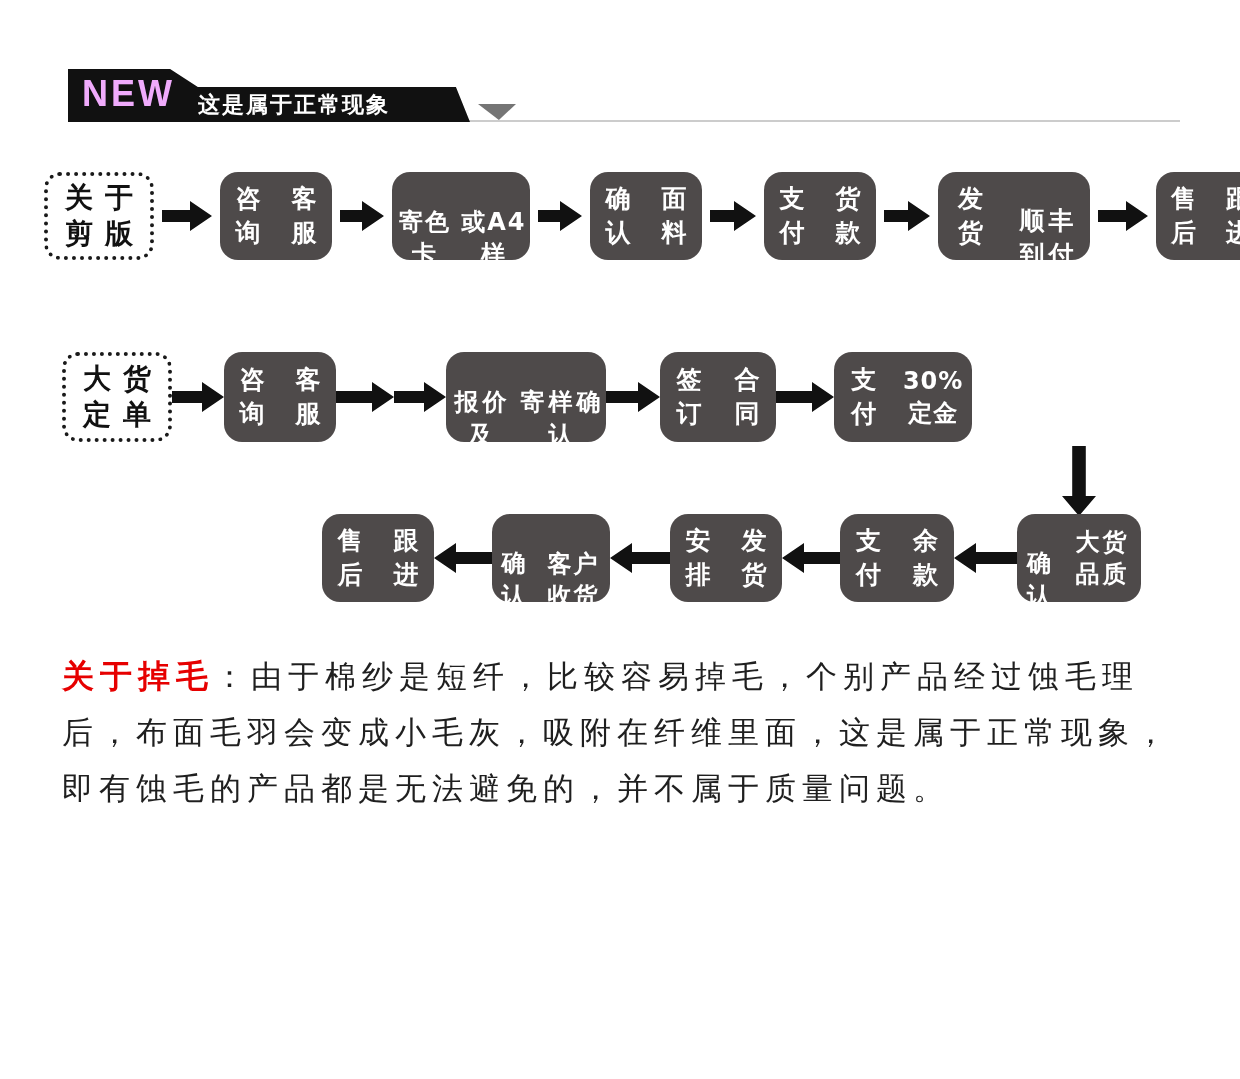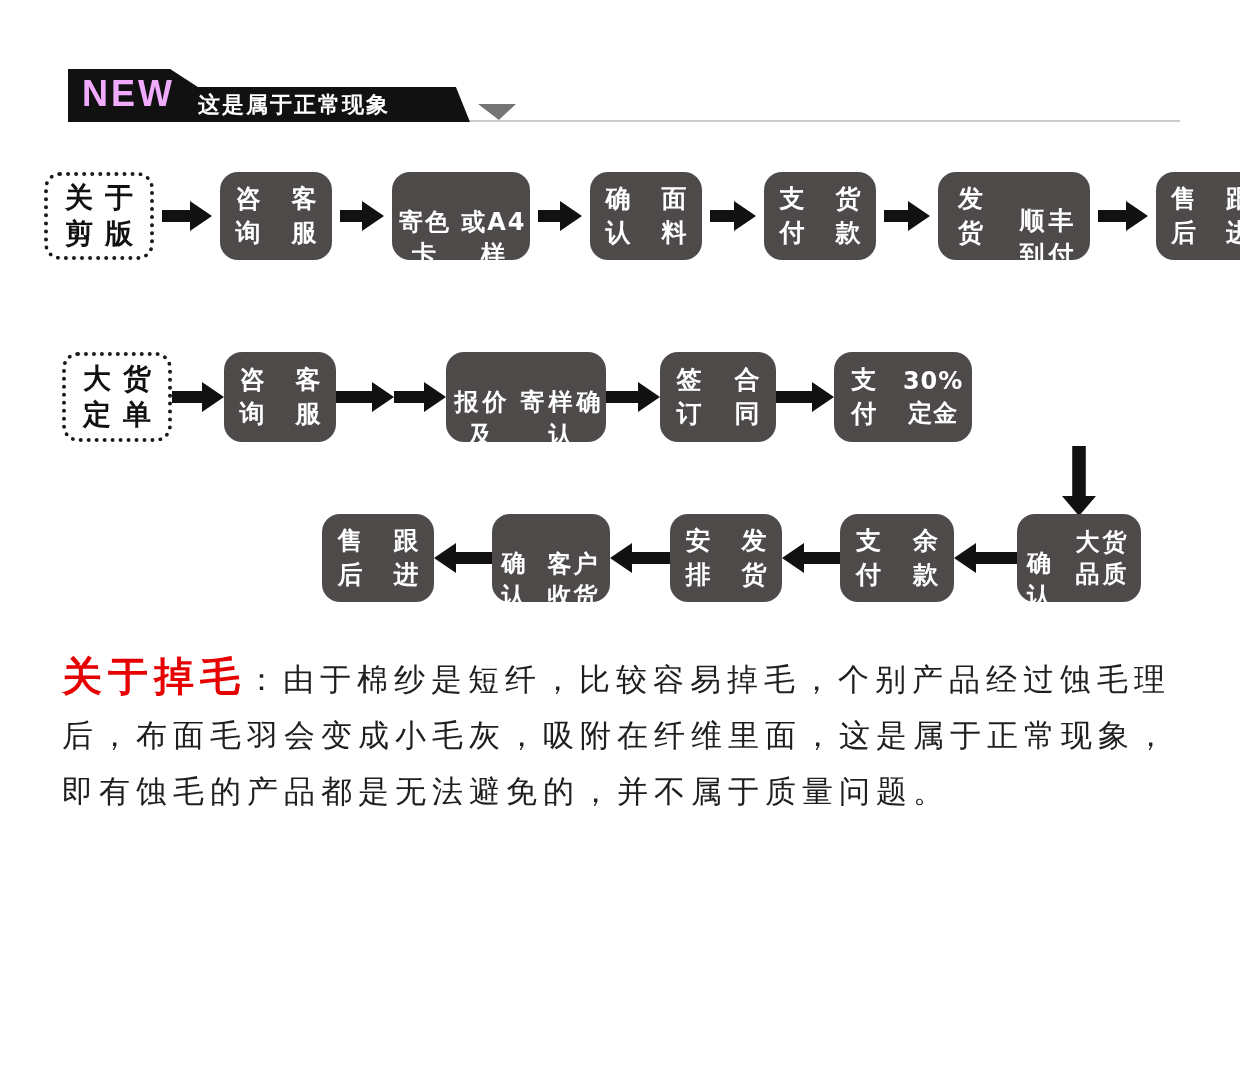--- a/index.html
+++ b/index.html
@@ -39,21 +39,21 @@
   .ls12{letter-spacing:12px;padding-left:12px;}
   .arrow{align-self:center;height:30px;background:var(--arrow,#111);flex:0 0 auto;}
   .arrow-r{clip-path:polygon(0 30%,calc(100% - 22px) 30%,calc(100% - 22px) 0,100% 50%,calc(100% - 22px) 100%,calc(100% - 22px) 70%,0 70%);}
   .arrow-l{clip-path:polygon(100% 30%,22px 30%,22px 0,0 50%,22px 100%,22px 70%,100% 70%);}
   .arrow-d{
     position:absolute;left:1062px;top:446px;width:34px;height:70px;background:var(--arrow,#111);
     clip-path:polygon(30% 0,70% 0,70% calc(100% - 20px),100% calc(100% - 20px),50% 100%,0 calc(100% - 20px),30% calc(100% - 20px));
   }
   
   .note{position:absolute;left:62px;width:1118px;margin:0;font-size:31px;line-height:56px;letter-spacing:6px;color:#1f1f1f;}
-  .note-title{color:var(--accent-red,#e60000);font-weight:bold;font-size:40px;}
+  .note-title{color:var(--accent-red,#e60000);font-weight:bold;font-size:32px;}
   .note-body{font-weight:500;}
 </style>
 </head>
 <body>
 
 <div class="canvas">
 
   <div class="banner-line"></div>
   <div class="banner-shape">
     <span class="banner-new">NEW</span>

